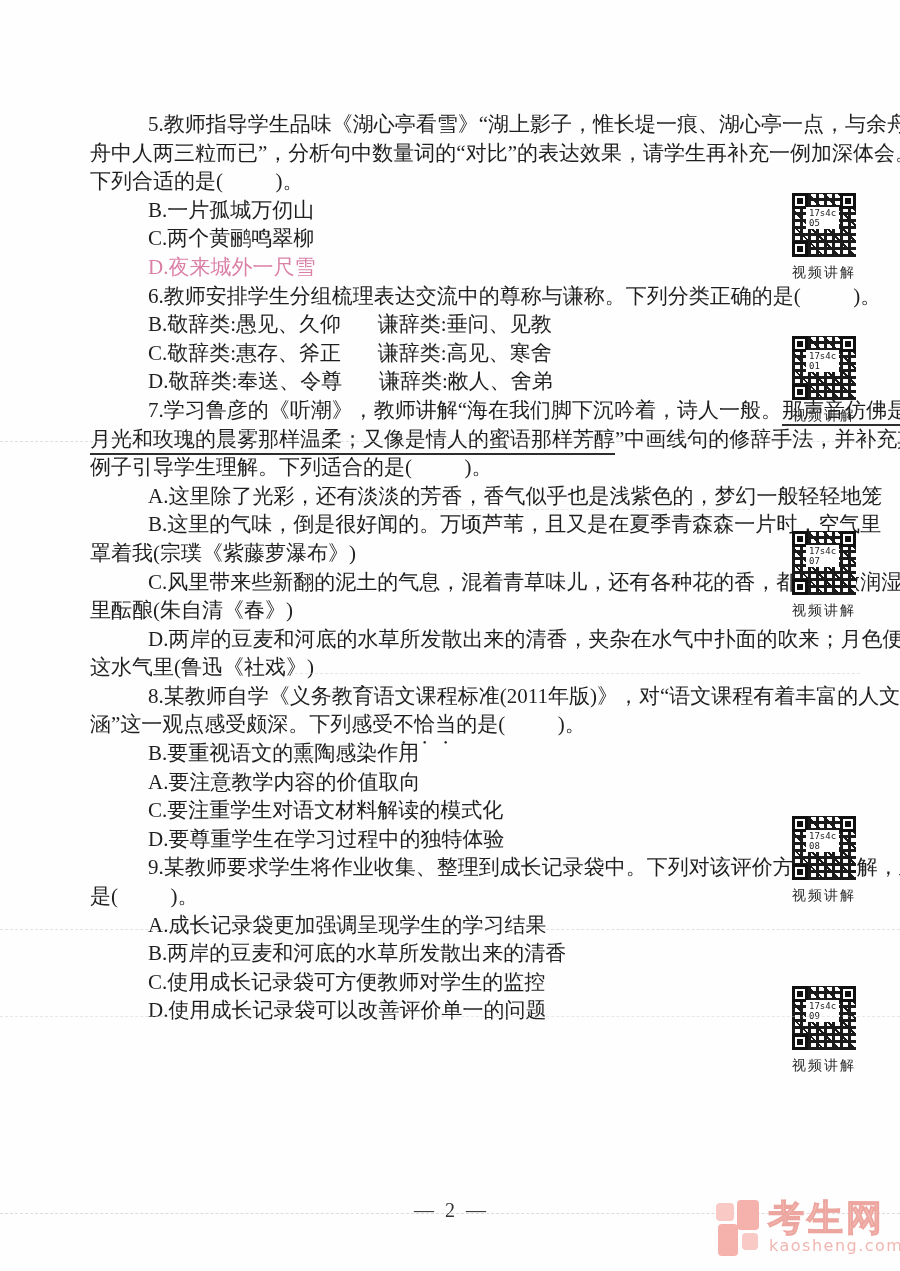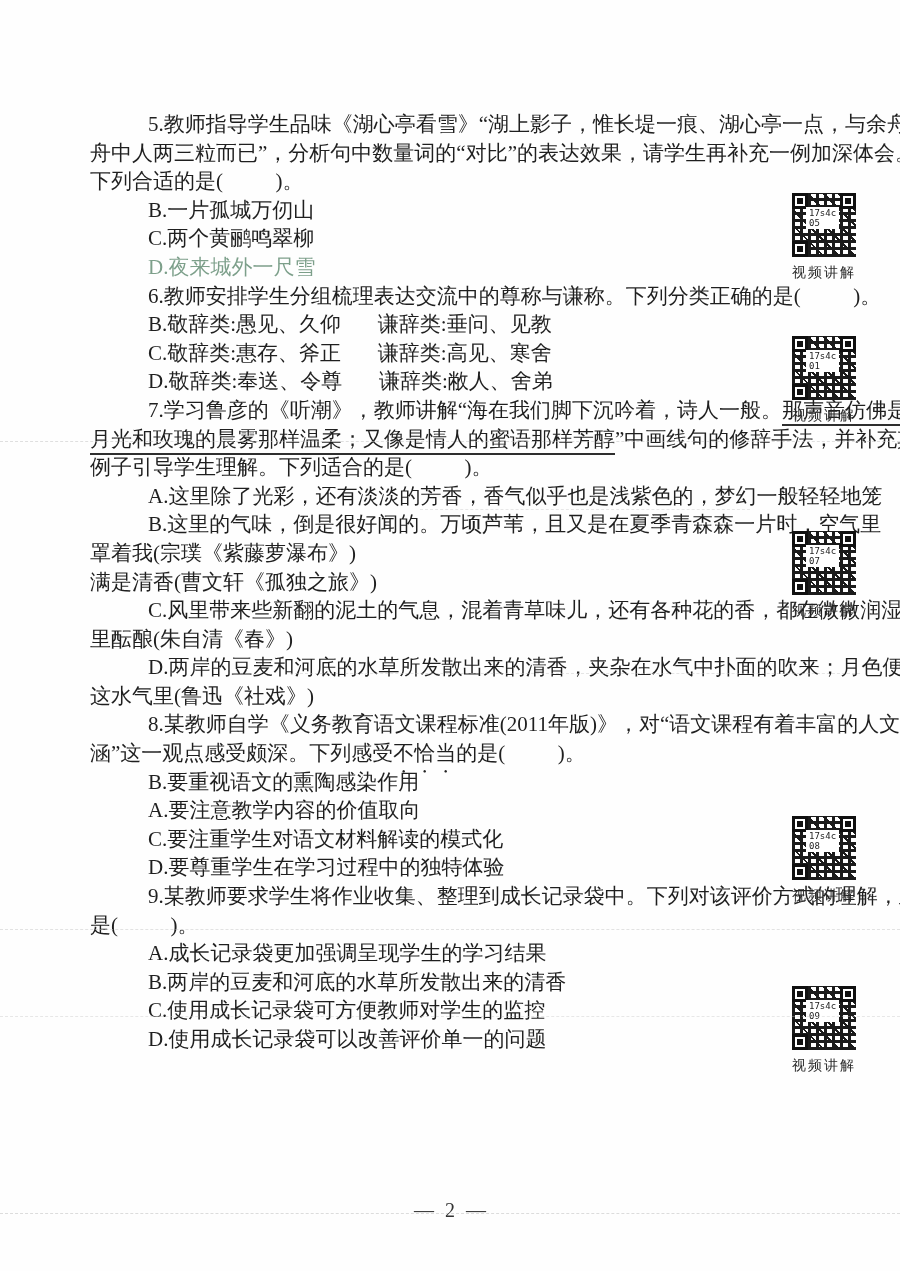--- a/index.html
+++ b/index.html
@@ -19,21 +19,21 @@
     width:782px;
     font-size:21px;
     line-height:28.6px;
   }
   .line{
     height:28.6px;
     white-space:pre;
     overflow:visible;
   }
   .line.ind{padding-left:58px;}
-  .line.faded{color:#14532d;opacity:.55;}
+  .line.faded{color:#be185d;opacity:.55;}
   .u{
     border-bottom:2px solid #2e2e2e;
     padding-bottom:2px;
   }
   .dots{
     -webkit-text-emphasis:filled dot #222;
     -webkit-text-emphasis-position:under right;
     text-emphasis:filled dot #222;
     text-emphasis-position:under right;
   }
@@ -131,21 +131,20 @@
         <div class="line ind"><span>C.敬辞类:惠存、斧正       谦辞类:高见、寒舍</span></div>
         <div class="line ind"><span>D.敬辞类:奉送、令尊       谦辞类:敝人、舍弟</span></div>
       </div>
       <div>
         <div class="line ind"><span>7.学习鲁彦的《听潮》，教师讲解“海在我们脚下沉吟着，诗人一般。</span><span class="u">那声音仿佛是朦胧的</span></div>
         <div class="line"><span class="u">月光和玫瑰的晨雾那样温柔；又像是情人的蜜语那样芳醇</span><span>”中画线句的修辞手法，并补充其他</span></div>
         <div class="line"><span>例子引导学生理解。下列适合的是(          )。</span></div>
         <div class="line ind"><span>A.这里除了光彩，还有淡淡的芳香，香气似乎也是浅紫色的，梦幻一般轻轻地笼</span></div>
         <div class="line ind"><span>B.这里的气味，倒是很好闻的。万顷芦苇，且又是在夏季青森森一片时，空气里</span></div>
         <div class="line"><span>罩着我(宗璞《紫藤萝瀑布》)</span></div>
-        <div class="line"><span>满是清香(曹文轩《孤独之旅》)</span></div>
         <div class="line ind"><span>C.风里带来些新翻的泥土的气息，混着青草味儿，还有各种花的香，都在微微润湿的空气</span></div>
         <div class="line"><span>里酝酿(朱自清《春》)</span></div>
         <div class="line ind"><span>D.两岸的豆麦和河底的水草所发散出来的清香，夹杂在水气中扑面的吹来；月色便朦胧在</span></div>
         <div class="line"><span>这水气里(鲁迅《社戏》)</span></div>
       </div>
       <div>
         <div class="line ind"><span>8.某教师自学《义务教育语文课程标准(2011年版)》，对“语文课程有着丰富的人文内</span></div>
         <div class="line"><span>涵”这一观点感受颇深。下列感受</span><span class="dots">不恰当</span><span>的是(          )。</span></div>
         <div class="line ind"><span>B.要重视语文的熏陶感染作用</span></div>
         <div class="line ind"><span>A.要注意教学内容的价值取向</span></div>
@@ -229,14 +228,24 @@
 
   <div class="scanline s1"></div>
   <div class="scanline s2"></div>
   <div class="scanline s3"></div>
   <div class="scanline s4"></div>
   <div class="scanline s5"></div>
   <div class="scanline s6"></div>
 
   <div id="page-number">— 2 —</div>
 
+  <div id="watermark">
+    <span class="wm-icon">
+      <i class="wm-b1"></i>
+        <i class="wm-b2"></i>
+        <i class="wm-b3"></i>
+        <i class="wm-b4"></i>
+    </span>
+    <span class="wm-name">考生网</span>
+    <span class="wm-domain">kaosheng.com</span>
+  </div>
 
 </div>
 
 </body></html>

